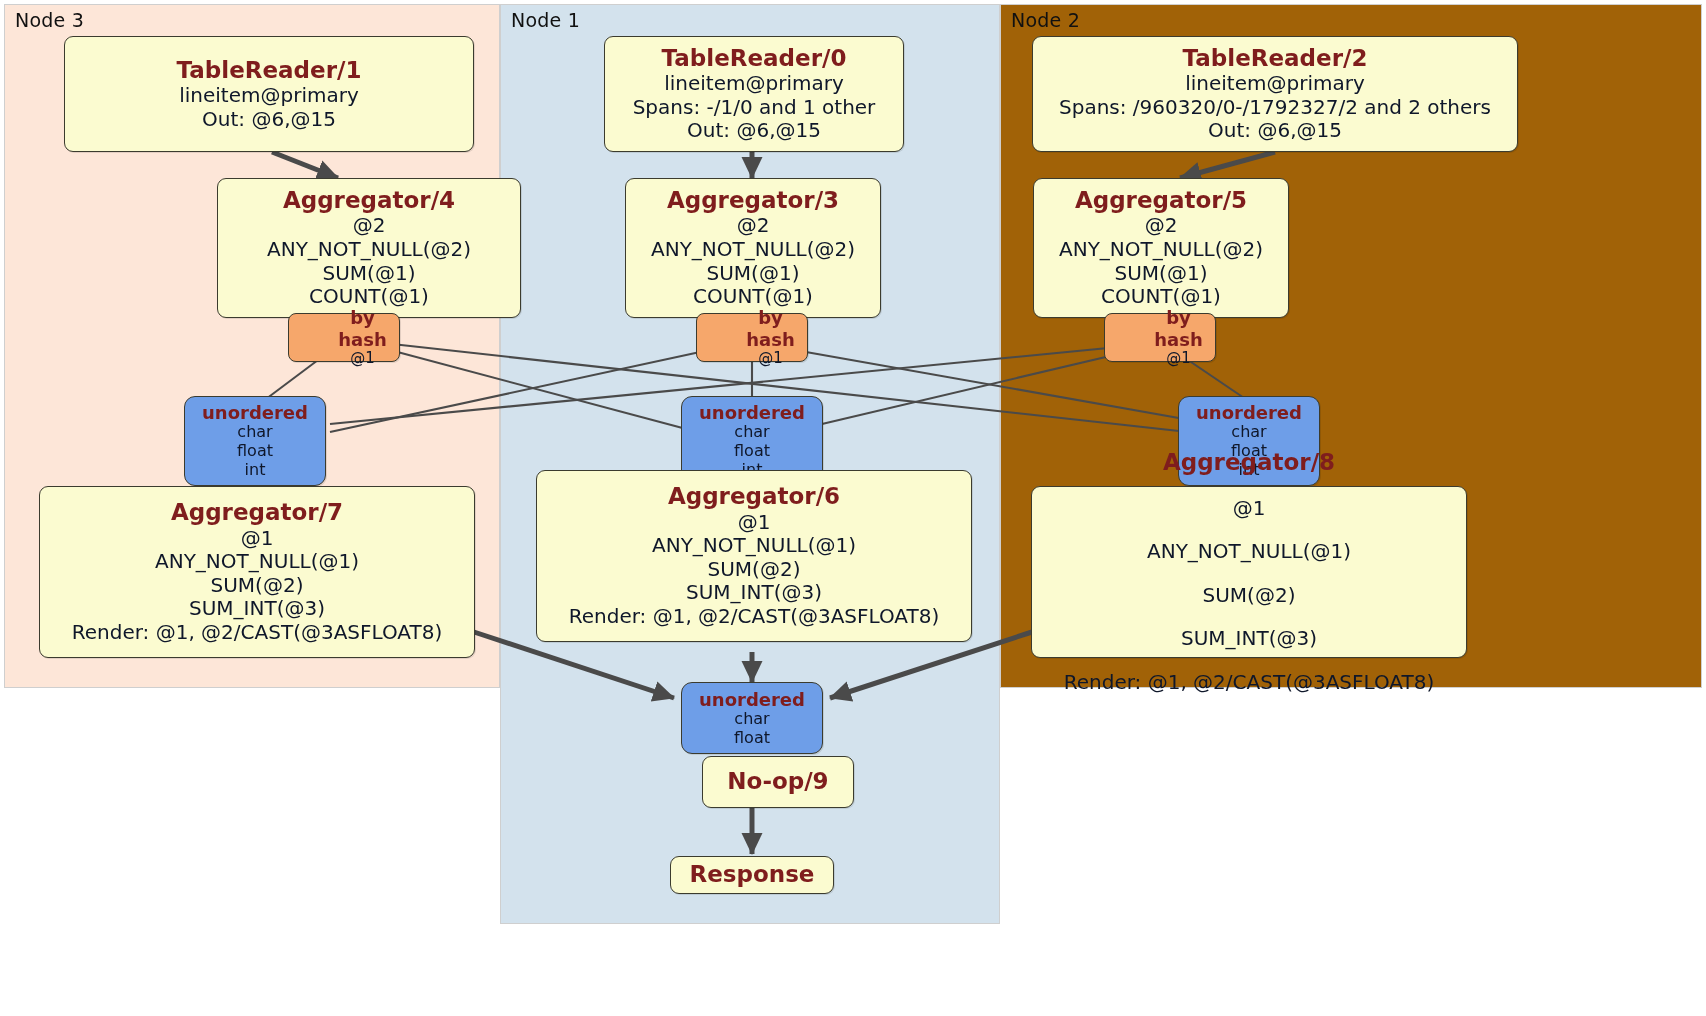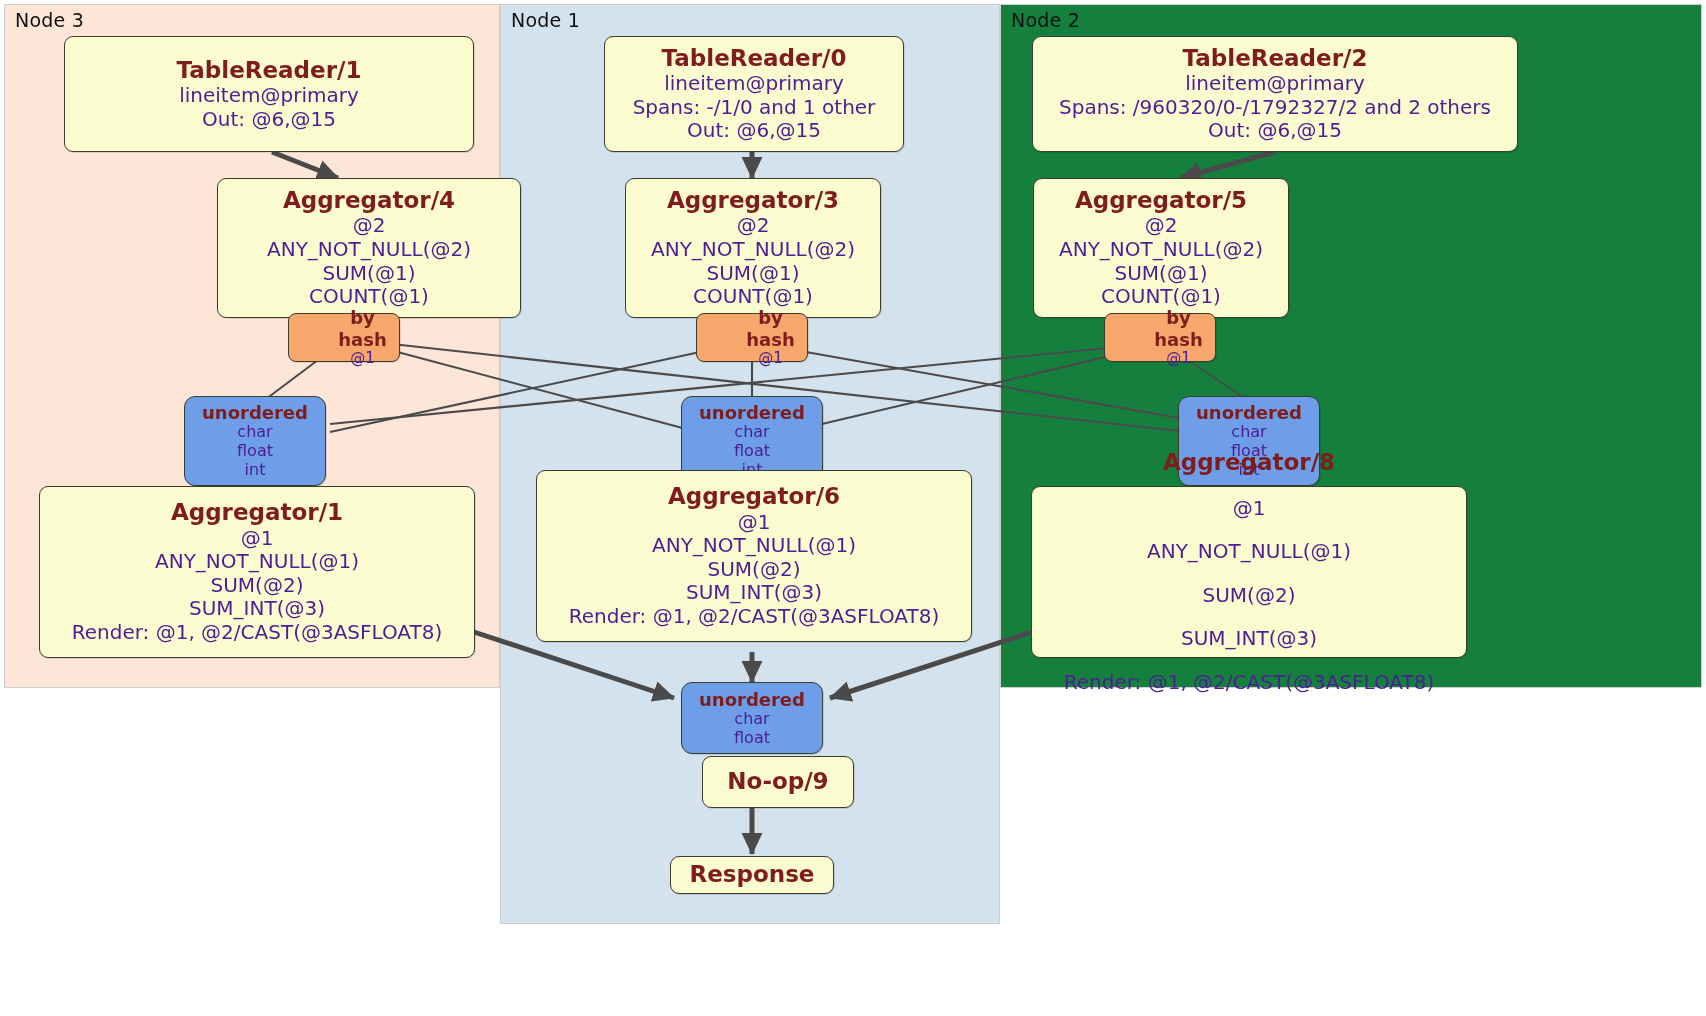--- a/index.html
+++ b/index.html
@@ -30,21 +30,21 @@
   .router{
     background:#f6a76b;border:1.6px solid #3b3b2e;border-radius:8px;
     box-shadow:1px 1px 0 rgba(0,0,0,.10);
     padding-left:37px;
   }
   .sync{
     background:#6e9ee8;border:1.6px solid #3b3b2e;border-radius:11px;
     box-shadow:1px 1px 0 rgba(0,0,0,.10);
   }
   .gbox .ttl{font-weight:bold;font-size:23px;color:#7f1d1d;}
-  .gbox .ln{font-size:20px;color:#4c1d95;}
+  .gbox .ln{font-size:20px;color:#0f172a;}
   .router .ttl{font-size:18px;}
   .router .ln{font-size:15px;}
   .sync .ttl{font-size:18px;}
   .sync .ln{font-size:16px;}
   .small-proc .ttl{font-size:23px;}
 
   svg#edges{position:absolute;left:0;top:0;width:1706px;height:1016px;pointer-events:none;}
   .edge{stroke:#4a4a4a;fill:none;}
   .edge-thin{stroke-width:2.1;}
   .edge-thick{stroke-width:5;}
@@ -53,21 +53,21 @@
 <body>
 
 <div id="stage">
 
   <div class="panel" style="left:4px;top:4px;width:496px;height:684px;background:#fde6d8;padding-left:28px;">
     <div class="panel-label">Node 3</div>
   </div>
   <div class="panel" style="left:500px;top:4px;width:500px;height:920px;background:#d3e2ed;">
     <div class="panel-label">Node 1</div>
   </div>
-  <div class="panel" style="left:1000px;top:4px;width:702px;height:684px;background:#15803d;">
+  <div class="panel" style="left:1000px;top:4px;width:702px;height:684px;background:#a16207;">
     <div class="panel-label">Node 2</div>
   </div>
 
   <svg id="edges" viewBox="0 0 1706 1016">
     <defs>
       <marker id="arrThin" markerWidth="9" markerHeight="9" refX="7.2" refY="4.5" orient="auto" markerUnits="strokeWidth">
         <path d="M0,0.8 L7.6,4.5 L0,8.2 z" fill="#4a4a4a"></path>
       </marker>
       <marker id="arrThick" markerWidth="5.2" markerHeight="5.2" refX="4.2" refY="2.6" orient="auto" markerUnits="strokeWidth">
         <path d="M0,0.5 L4.4,2.6 L0,4.7 z" fill="#4a4a4a"></path>
@@ -169,21 +169,21 @@
   </div>
 
   <div class="gbox sync" style="left:1178px;top:396px;width:142px;height:90px;">
     <div class="ttl">unordered</div>
     <div class="ln">char</div>
     <div class="ln">float</div>
     <div class="ln">int</div>
   </div>
 
   <div class="gbox proc" style="left:39px;top:486px;width:436px;height:172px;">
-    <div class="ttl">Aggregator/1</div>
+    <div class="ttl">Aggregator/7</div>
     <div class="ln">@1</div>
     <div class="ln">ANY_NOT_NULL(@1)</div>
     <div class="ln">SUM(@2)</div>
     <div class="ln">SUM_INT(@3)</div>
     <div class="ln">Render: @1, @2/CAST(@3ASFLOAT8)</div>
   </div>
 
   <div class="gbox proc" style="left:536px;top:470px;width:436px;height:172px;">
     <div class="ttl">Aggregator/6</div>
     <div class="ln">@1</div>

